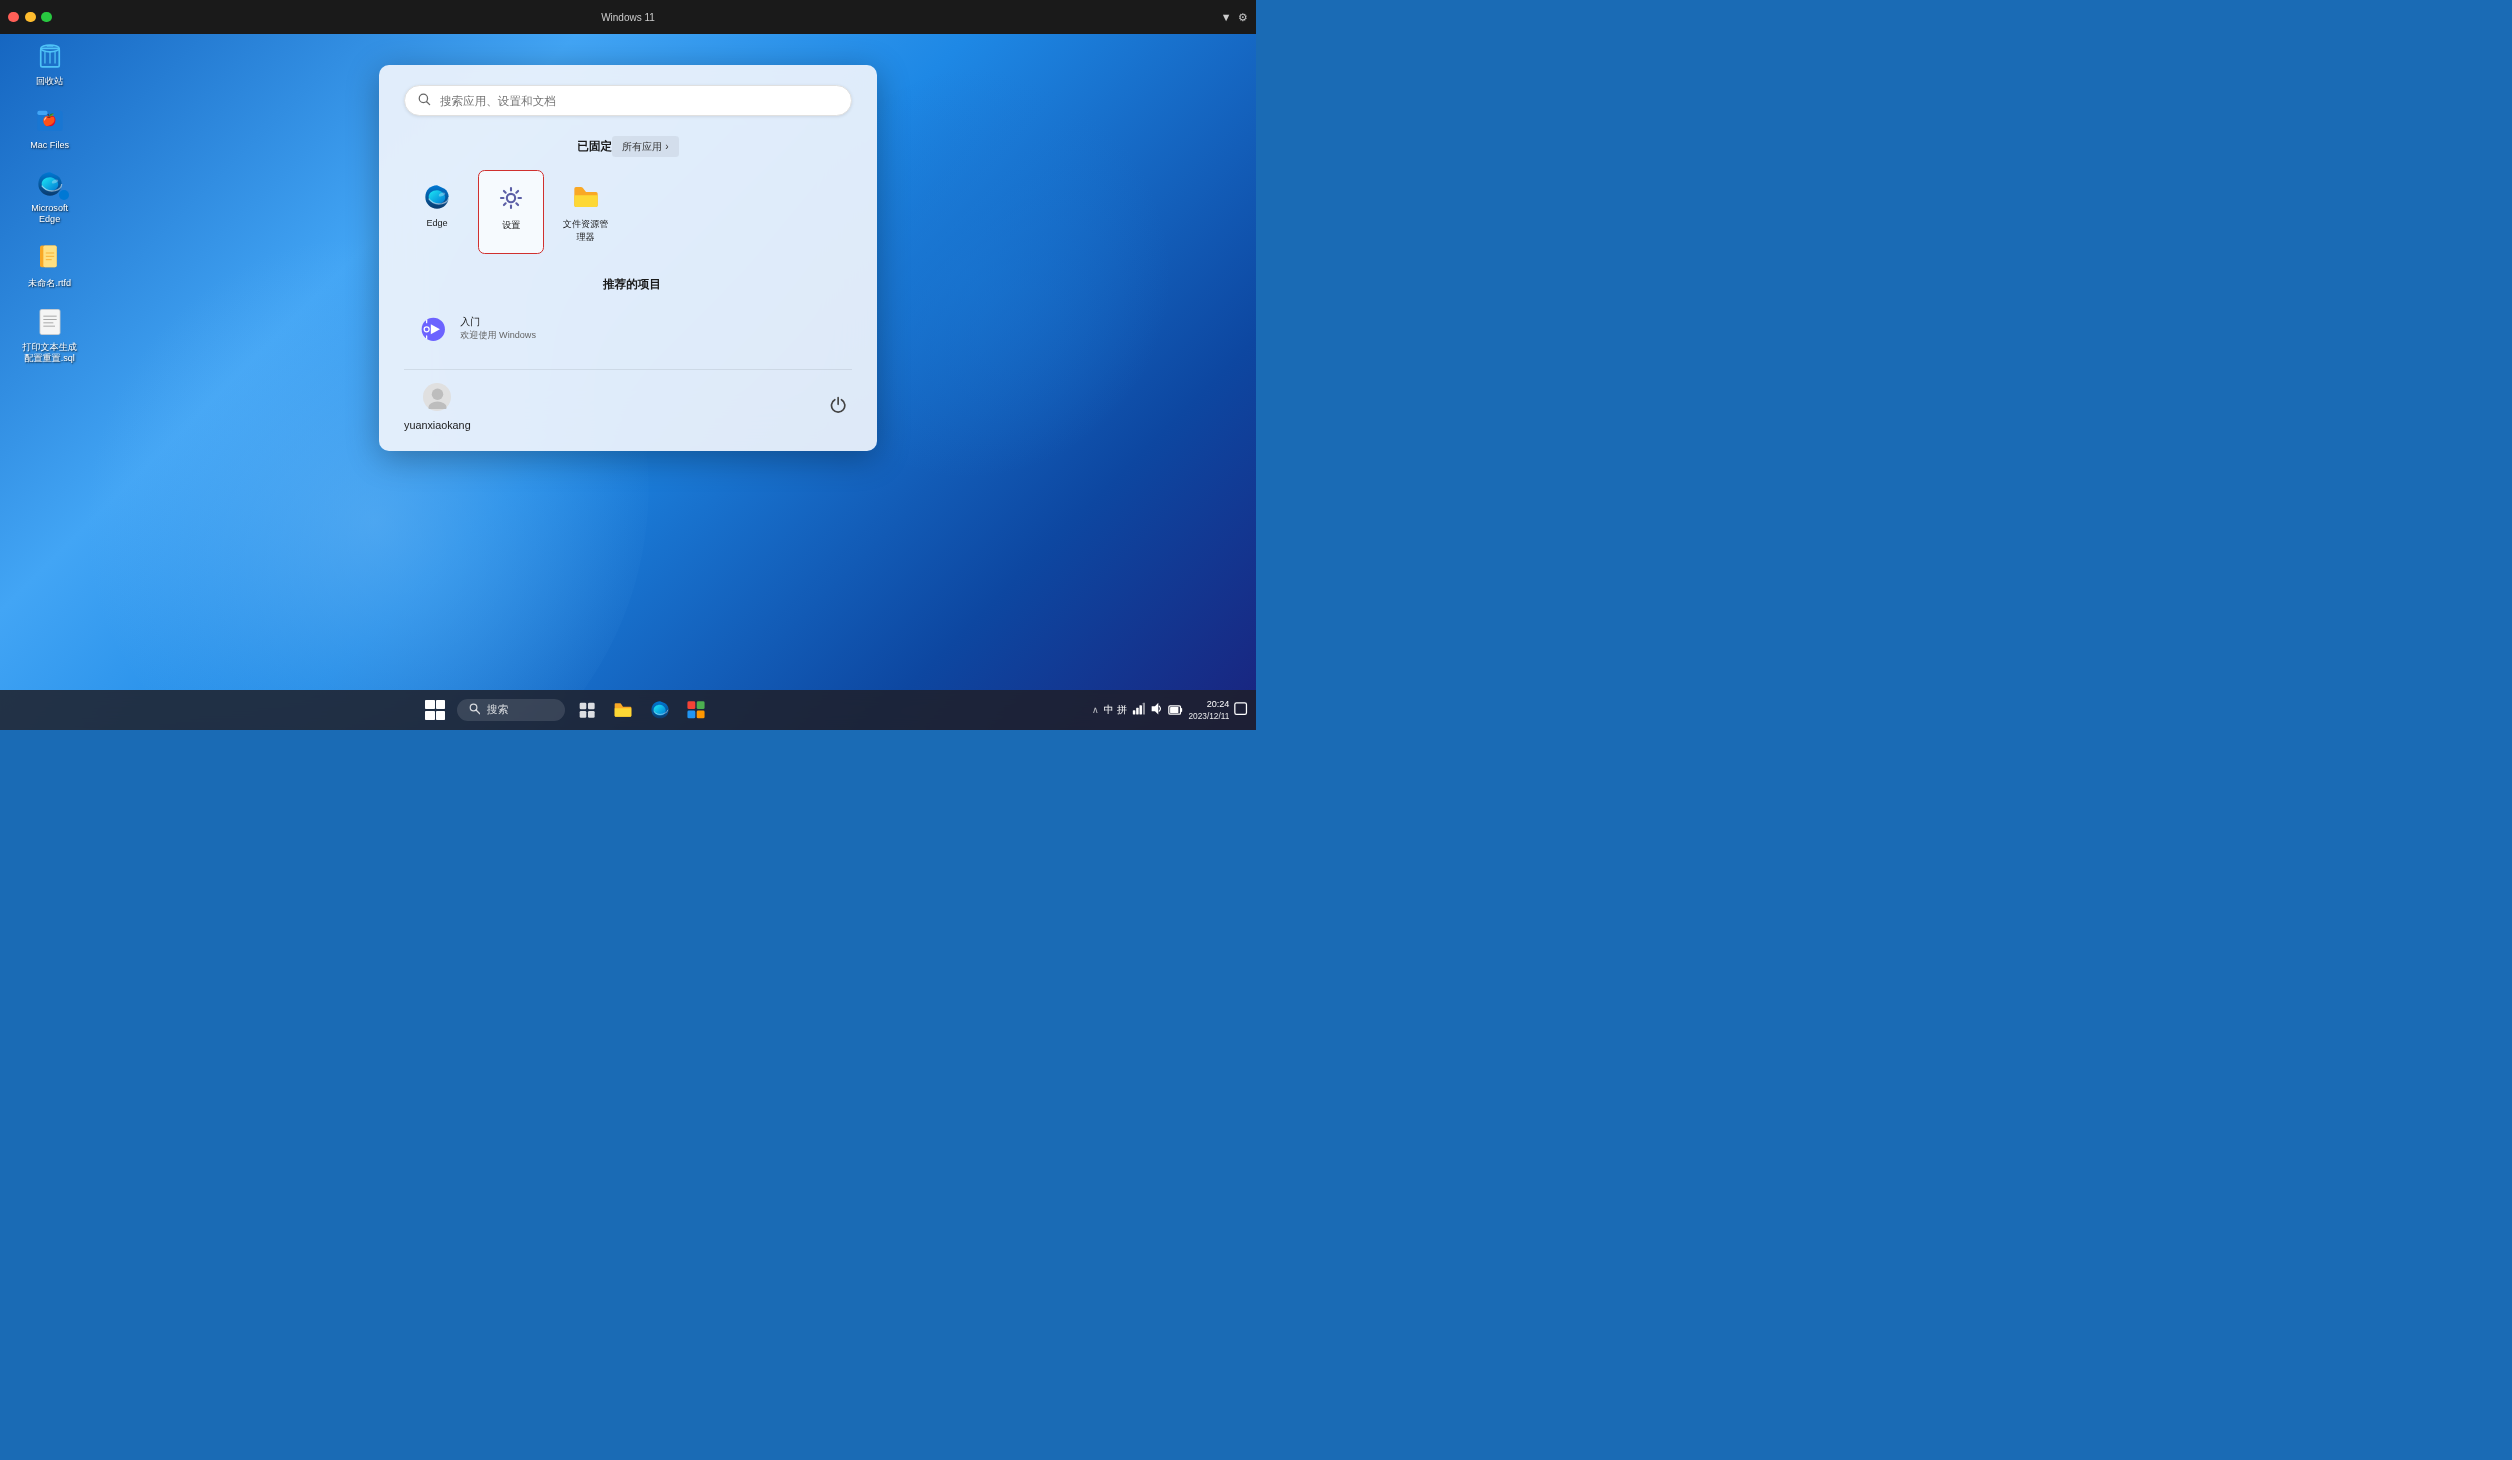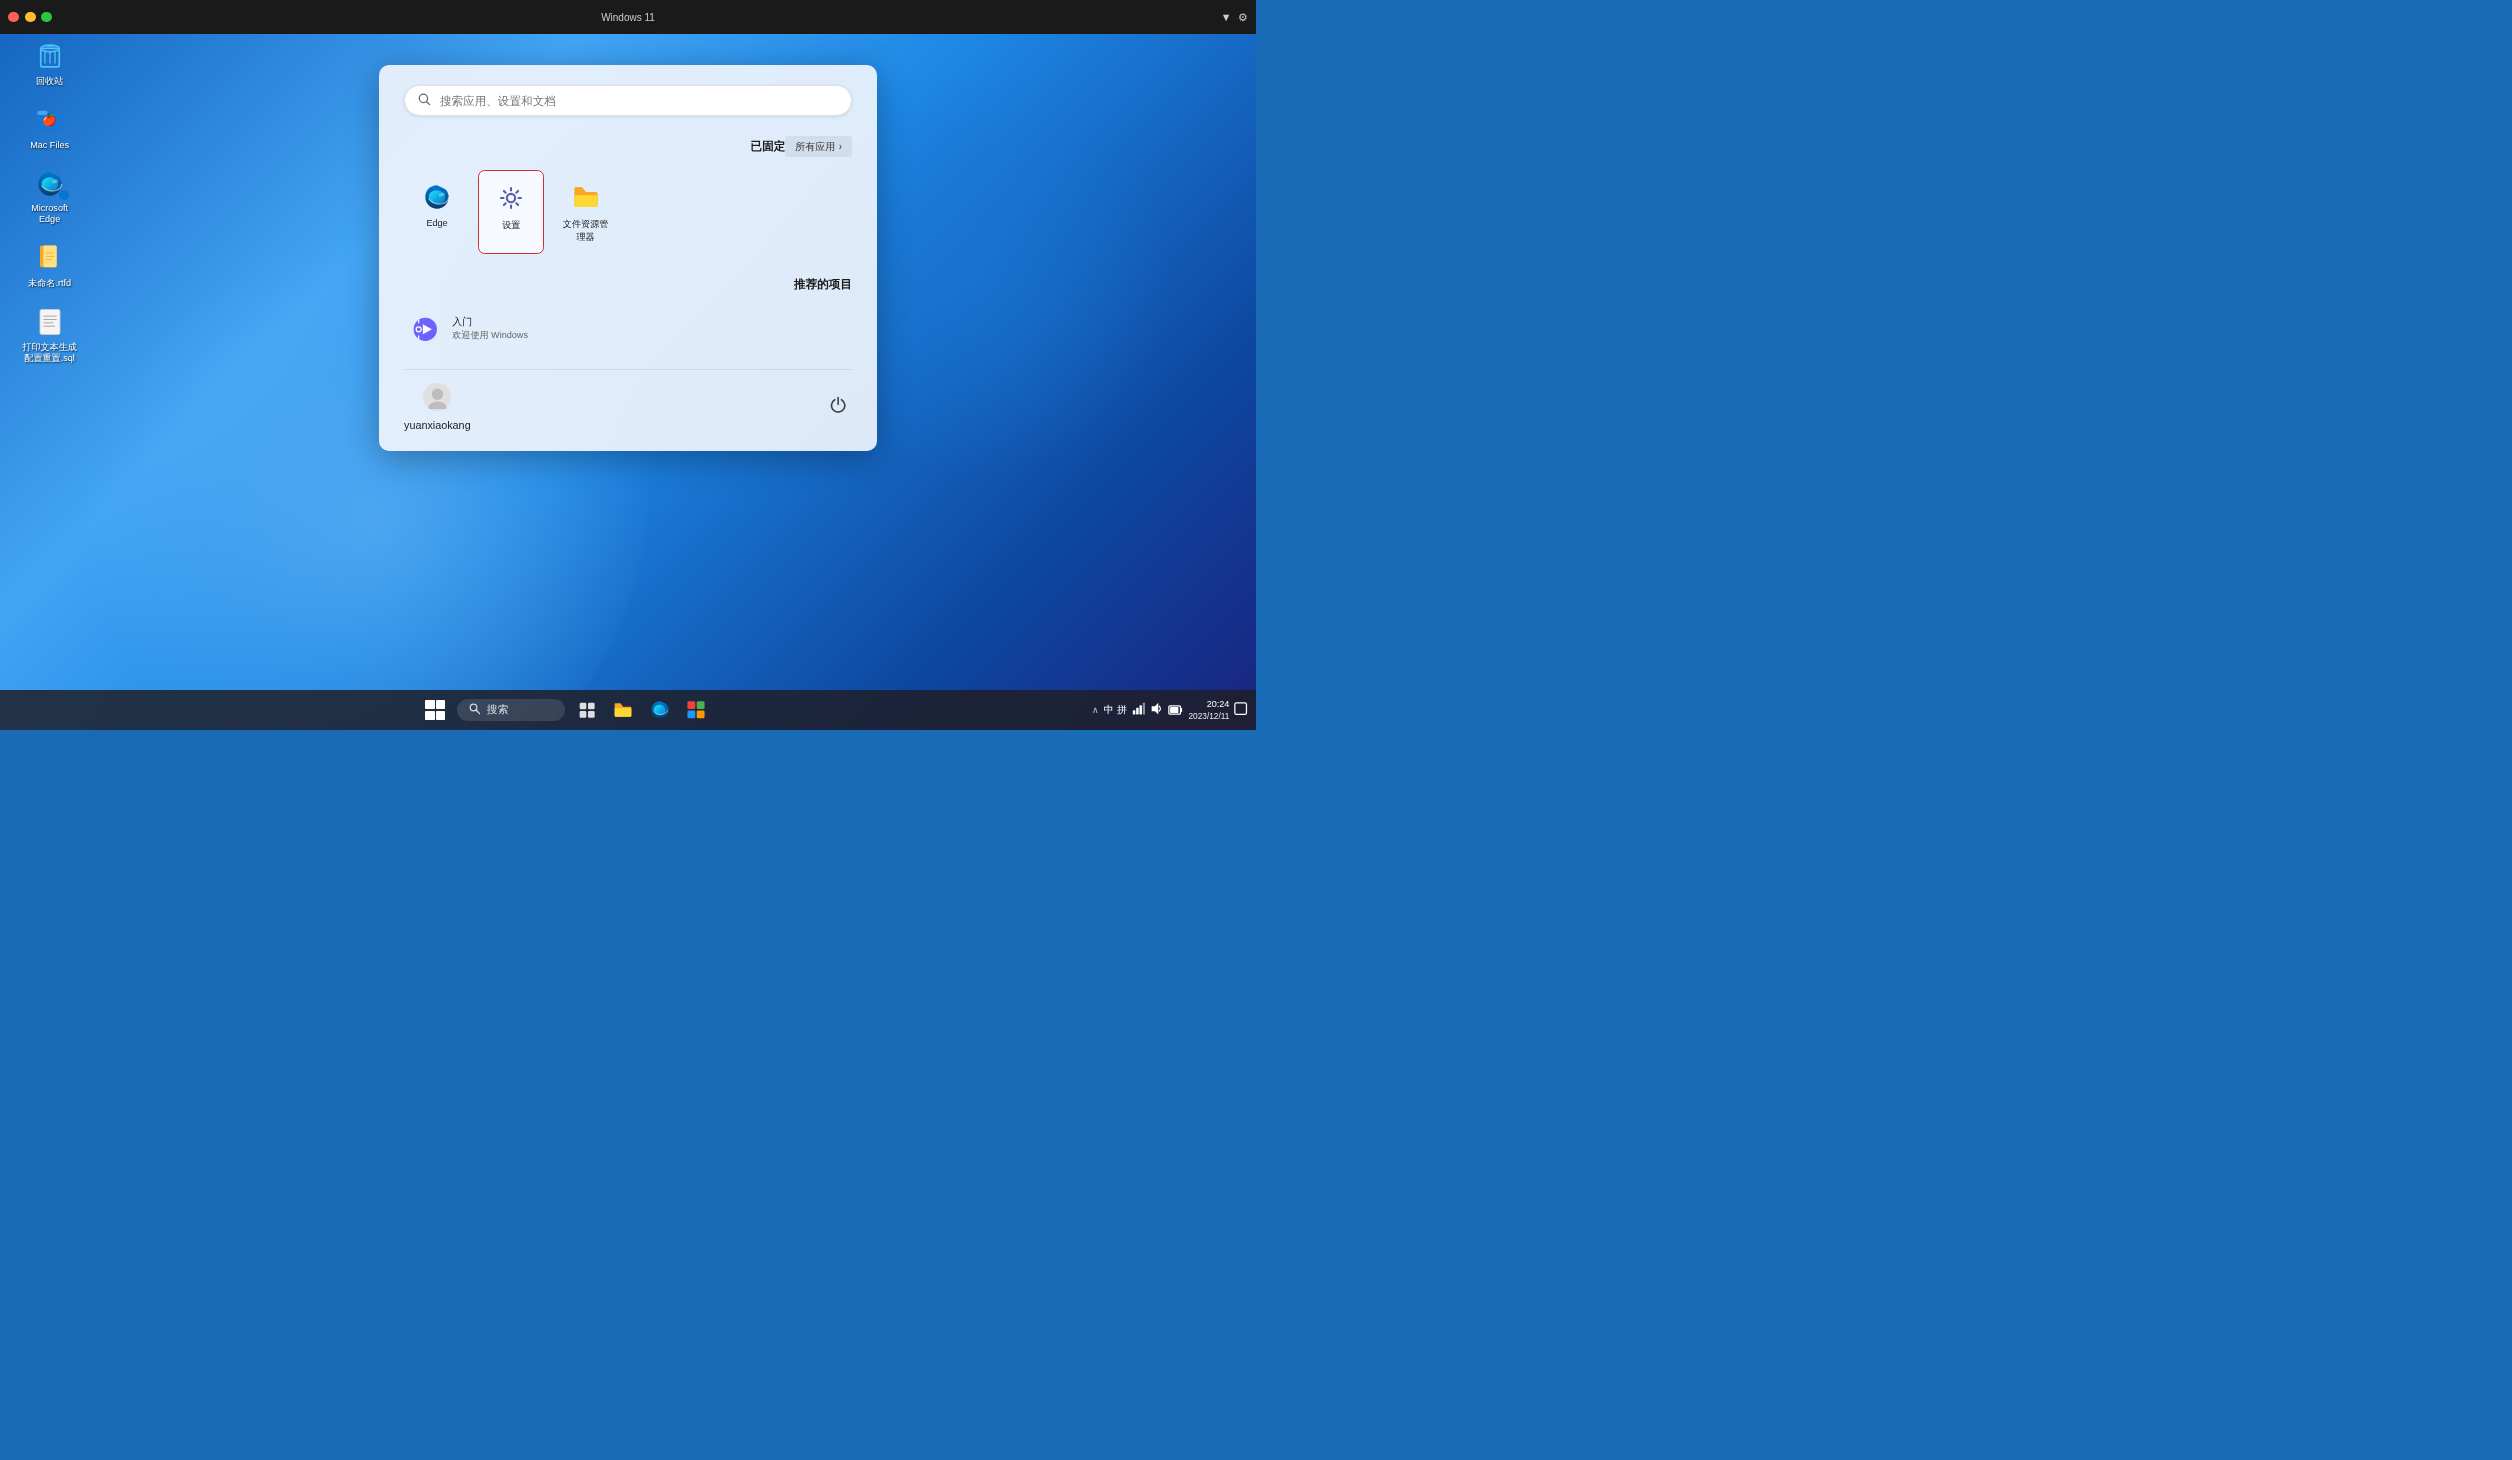--- a/index.html
+++ b/index.html
@@ -157,21 +157,21 @@
       background: transparent;
       font-size: 11.6px;
       color: #333;
       flex: 1;
       font-family: 'Microsoft YaHei', sans-serif;
     }
 
     
     .section-header {
       display: flex;
-      justify-content: flex-end;
+      justify-content: center;
       align-items: center;
       margin-bottom: 13.3px;
     }
     .section-title {
       font-size: 11.6px;
       font-weight: 600;
       color: #1a1a1a;
     }
     .all-apps-btn {
       background: rgba(0,0,0,0.06);
@@ -218,20 +218,21 @@
     }
     .pinned-app .app-label {
       font-size: 9.1px;
       text-align: center;
       color: #1a1a1a;
     }
 
     
     .recommended-section {
       margin-bottom: 16.6px;
+      margin-left: 8px;
     }
     .recommended-item {
       display: flex;
       align-items: center;
       padding: 8.3px 6.6px;
       border-radius: 6.6px;
       cursor: pointer;
       gap: 11.6px;
     }
     .rec-icon {

